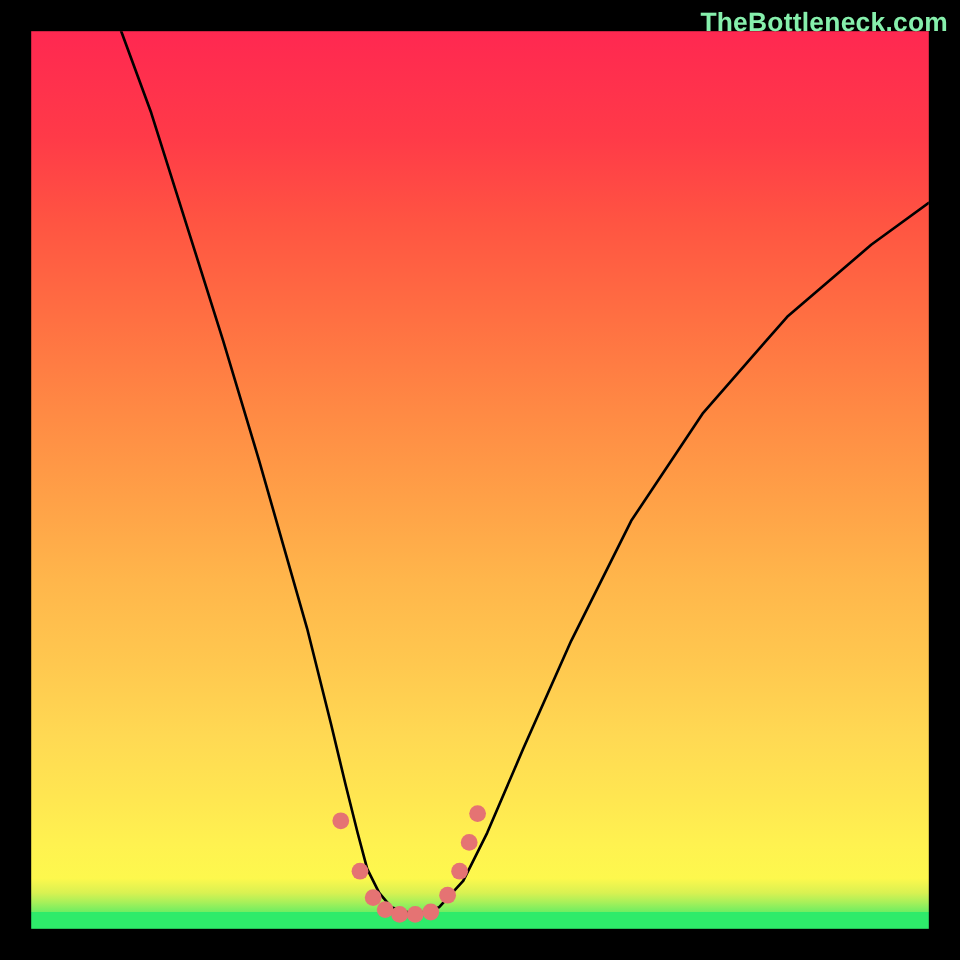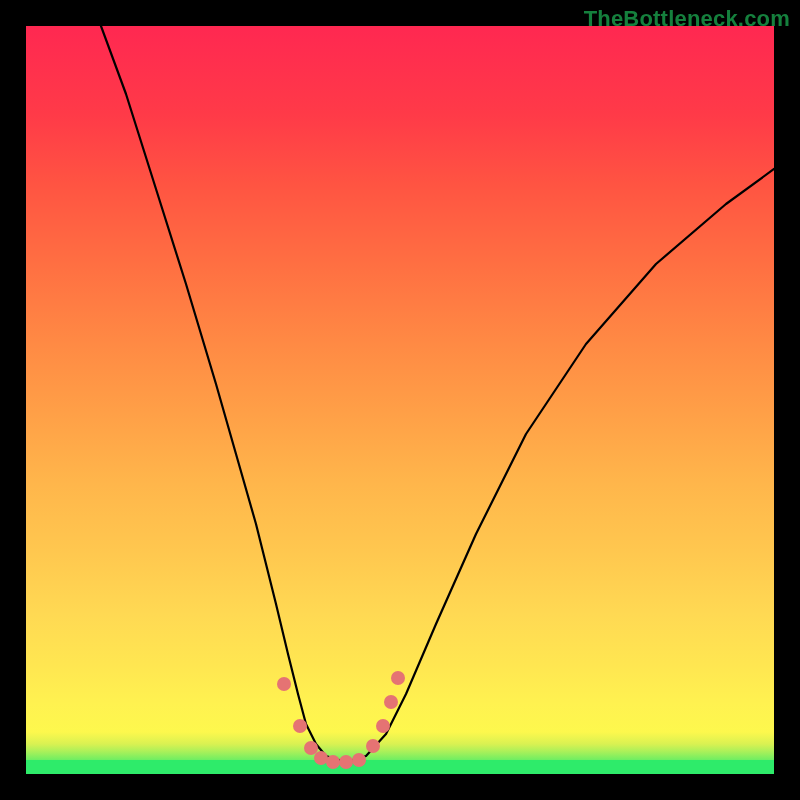--- a/index.html
+++ b/index.html
@@ -50,21 +50,21 @@
   }
   svg {
     position: absolute;
     left: 0;
     top: 0;
   }
   .watermark {
     position: absolute;
     top: 6px;
     right: 10px;
-    color: #15803d;
+    color: #86efac;
     font-size: 22px;
     font-weight: 600;
     letter-spacing: 0.2px;
     user-select: none;
   }
 </style>
 </head>
 <body>
 
 <div class="frame">

